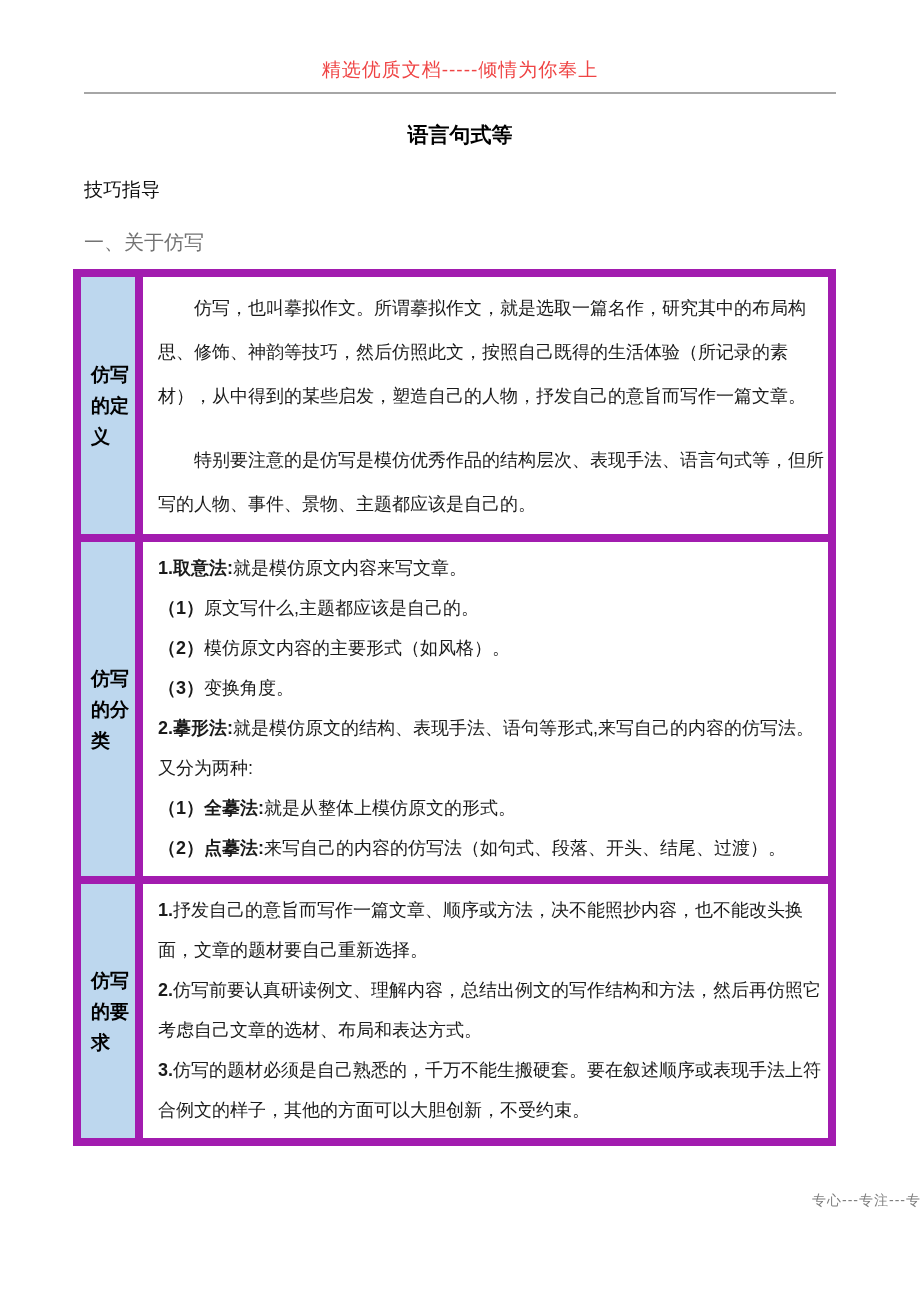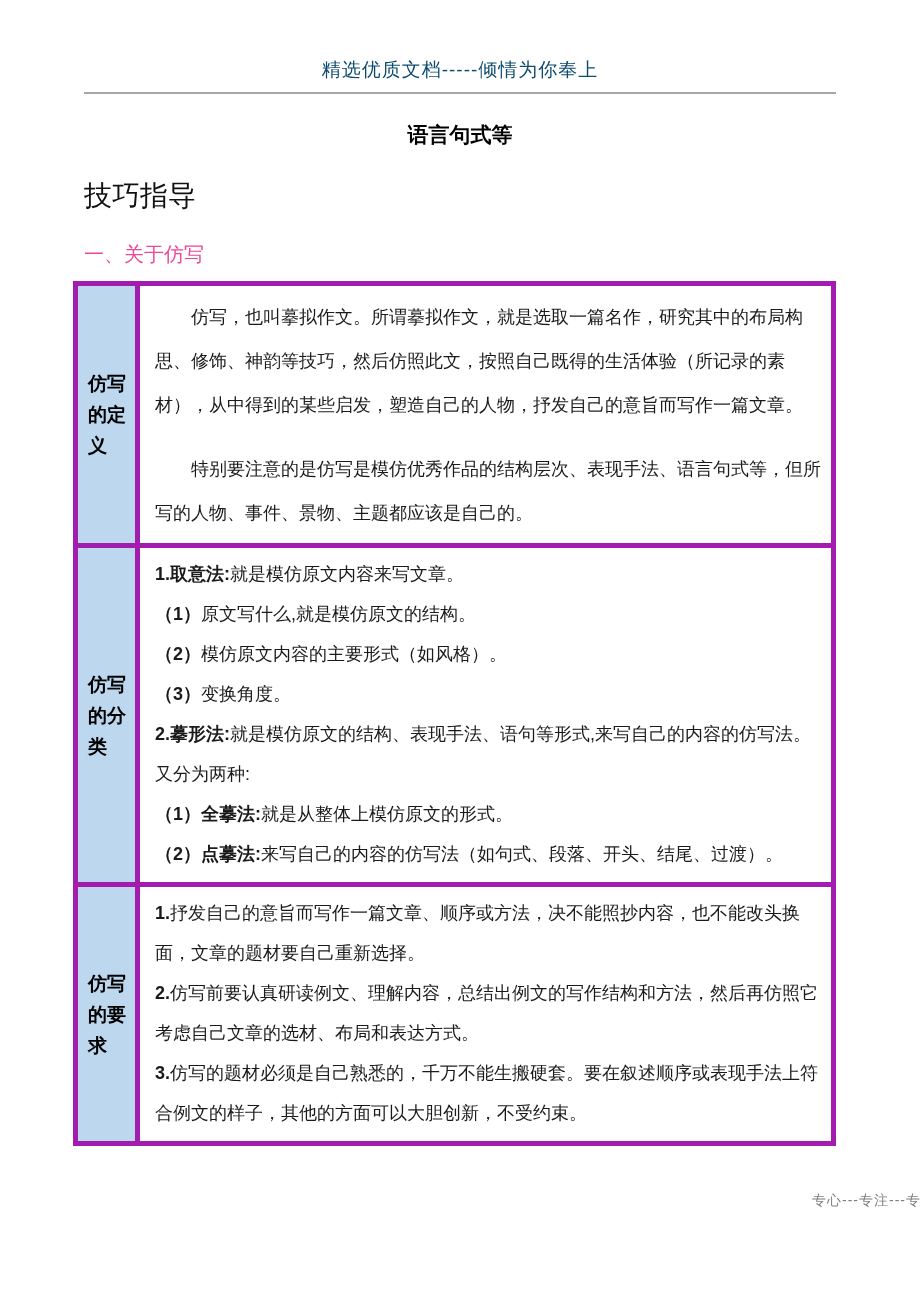--- a/index.html
+++ b/index.html
@@ -10,54 +10,54 @@
     position: relative;
     font-family: "Liberation Sans", "DejaVu Sans", sans-serif;
     color: #1f1f1f;
     overflow: hidden;
   }
   .doc-header {
     padding-top: 57px;
     text-align: center;
     font-size: 19px;
     letter-spacing: 1px;
-    color: #0c4a6e;
+    color: #ef4444;
   }
   .header-rule {
     margin: 9px 84px 0 84px;
     height: 0;
     border: none;
     border-top: 2px solid #a6a6a6;
   }
   .doc-title {
     margin-top: 27px;
     text-align: center;
     font-size: 21px;
     font-weight: bold;
     color: #000000;
   }
   .subtitle {
     margin: 28px 0 4px 84px;
-    font-size: 28px;
+    font-size: 19px;
     color: #111111;
   }
   .section-heading {
     margin: 26px 0 13px 84px;
     font-size: 20px;
-    color: #ec4899;
+    color: #737373;
   }
   table.content-table {
     margin-left: 73px;
     width: 763px;
     border-collapse: collapse;
     table-layout: fixed;
   }
   .content-table th,
   .content-table td {
-    border: 5px solid #a21caf;
+    border: 8px solid #a21caf;
     vertical-align: middle;
   }
   .content-table th {
     width: 62px;
     background: #bdd7ee;
     font-size: 19px;
     font-weight: bold;
     color: #000000;
     text-align: left;
     padding: 0 6px 0 10px;
@@ -115,21 +115,21 @@
         <p class="para indent"><span>仿写，也叫摹拟作文。所谓摹拟作文，就是选取一篇名作，研究其中的布局构思、修饰、神韵等技巧，然后仿照此文，按照自己既得的生活体验（所记录的素材），从中得到的某些启发，塑造自己的人物，抒发自己的意旨而写作一篇文章。</span></p>
         <p class="para indent"><span>特别要注意的是仿写是模仿优秀作品的结构层次、表现手法、语言句式等，但所写的人物、事件、景物、主题都应该是自己的。</span></p>
       </td>
     </tr>
     <tr class="row-classification">
       <th>
         <span>仿写的分类</span>
       </th>
       <td>
         <p class="para"><b>1.取意法:</b><span>就是模仿原文内容来写文章。</span></p>
-        <p class="para"><b>（1）</b><span>原文写什么,就是模仿原文的结构。</span></p>
+        <p class="para"><b>（1）</b><span>原文写什么,主题都应该是自己的。</span></p>
         <p class="para"><b>（2）</b><span>模仿原文内容的主要形式（如风格）。</span></p>
         <p class="para"><b>（3）</b><span>变换角度。</span></p>
         <p class="para"><b>2.摹形法:</b><span>就是模仿原文的结构、表现手法、语句等形式,来写自己的内容的仿写法。又分为两种:</span></p>
         <p class="para"><b>（1）全摹法:</b><span>就是从整体上模仿原文的形式。</span></p>
         <p class="para"><b>（2）点摹法:</b><span>来写自己的内容的仿写法（如句式、段落、开头、结尾、过渡）。</span></p>
       </td>
     </tr>
     <tr class="row-requirements">
       <th>
         <span>仿写的要求</span>

